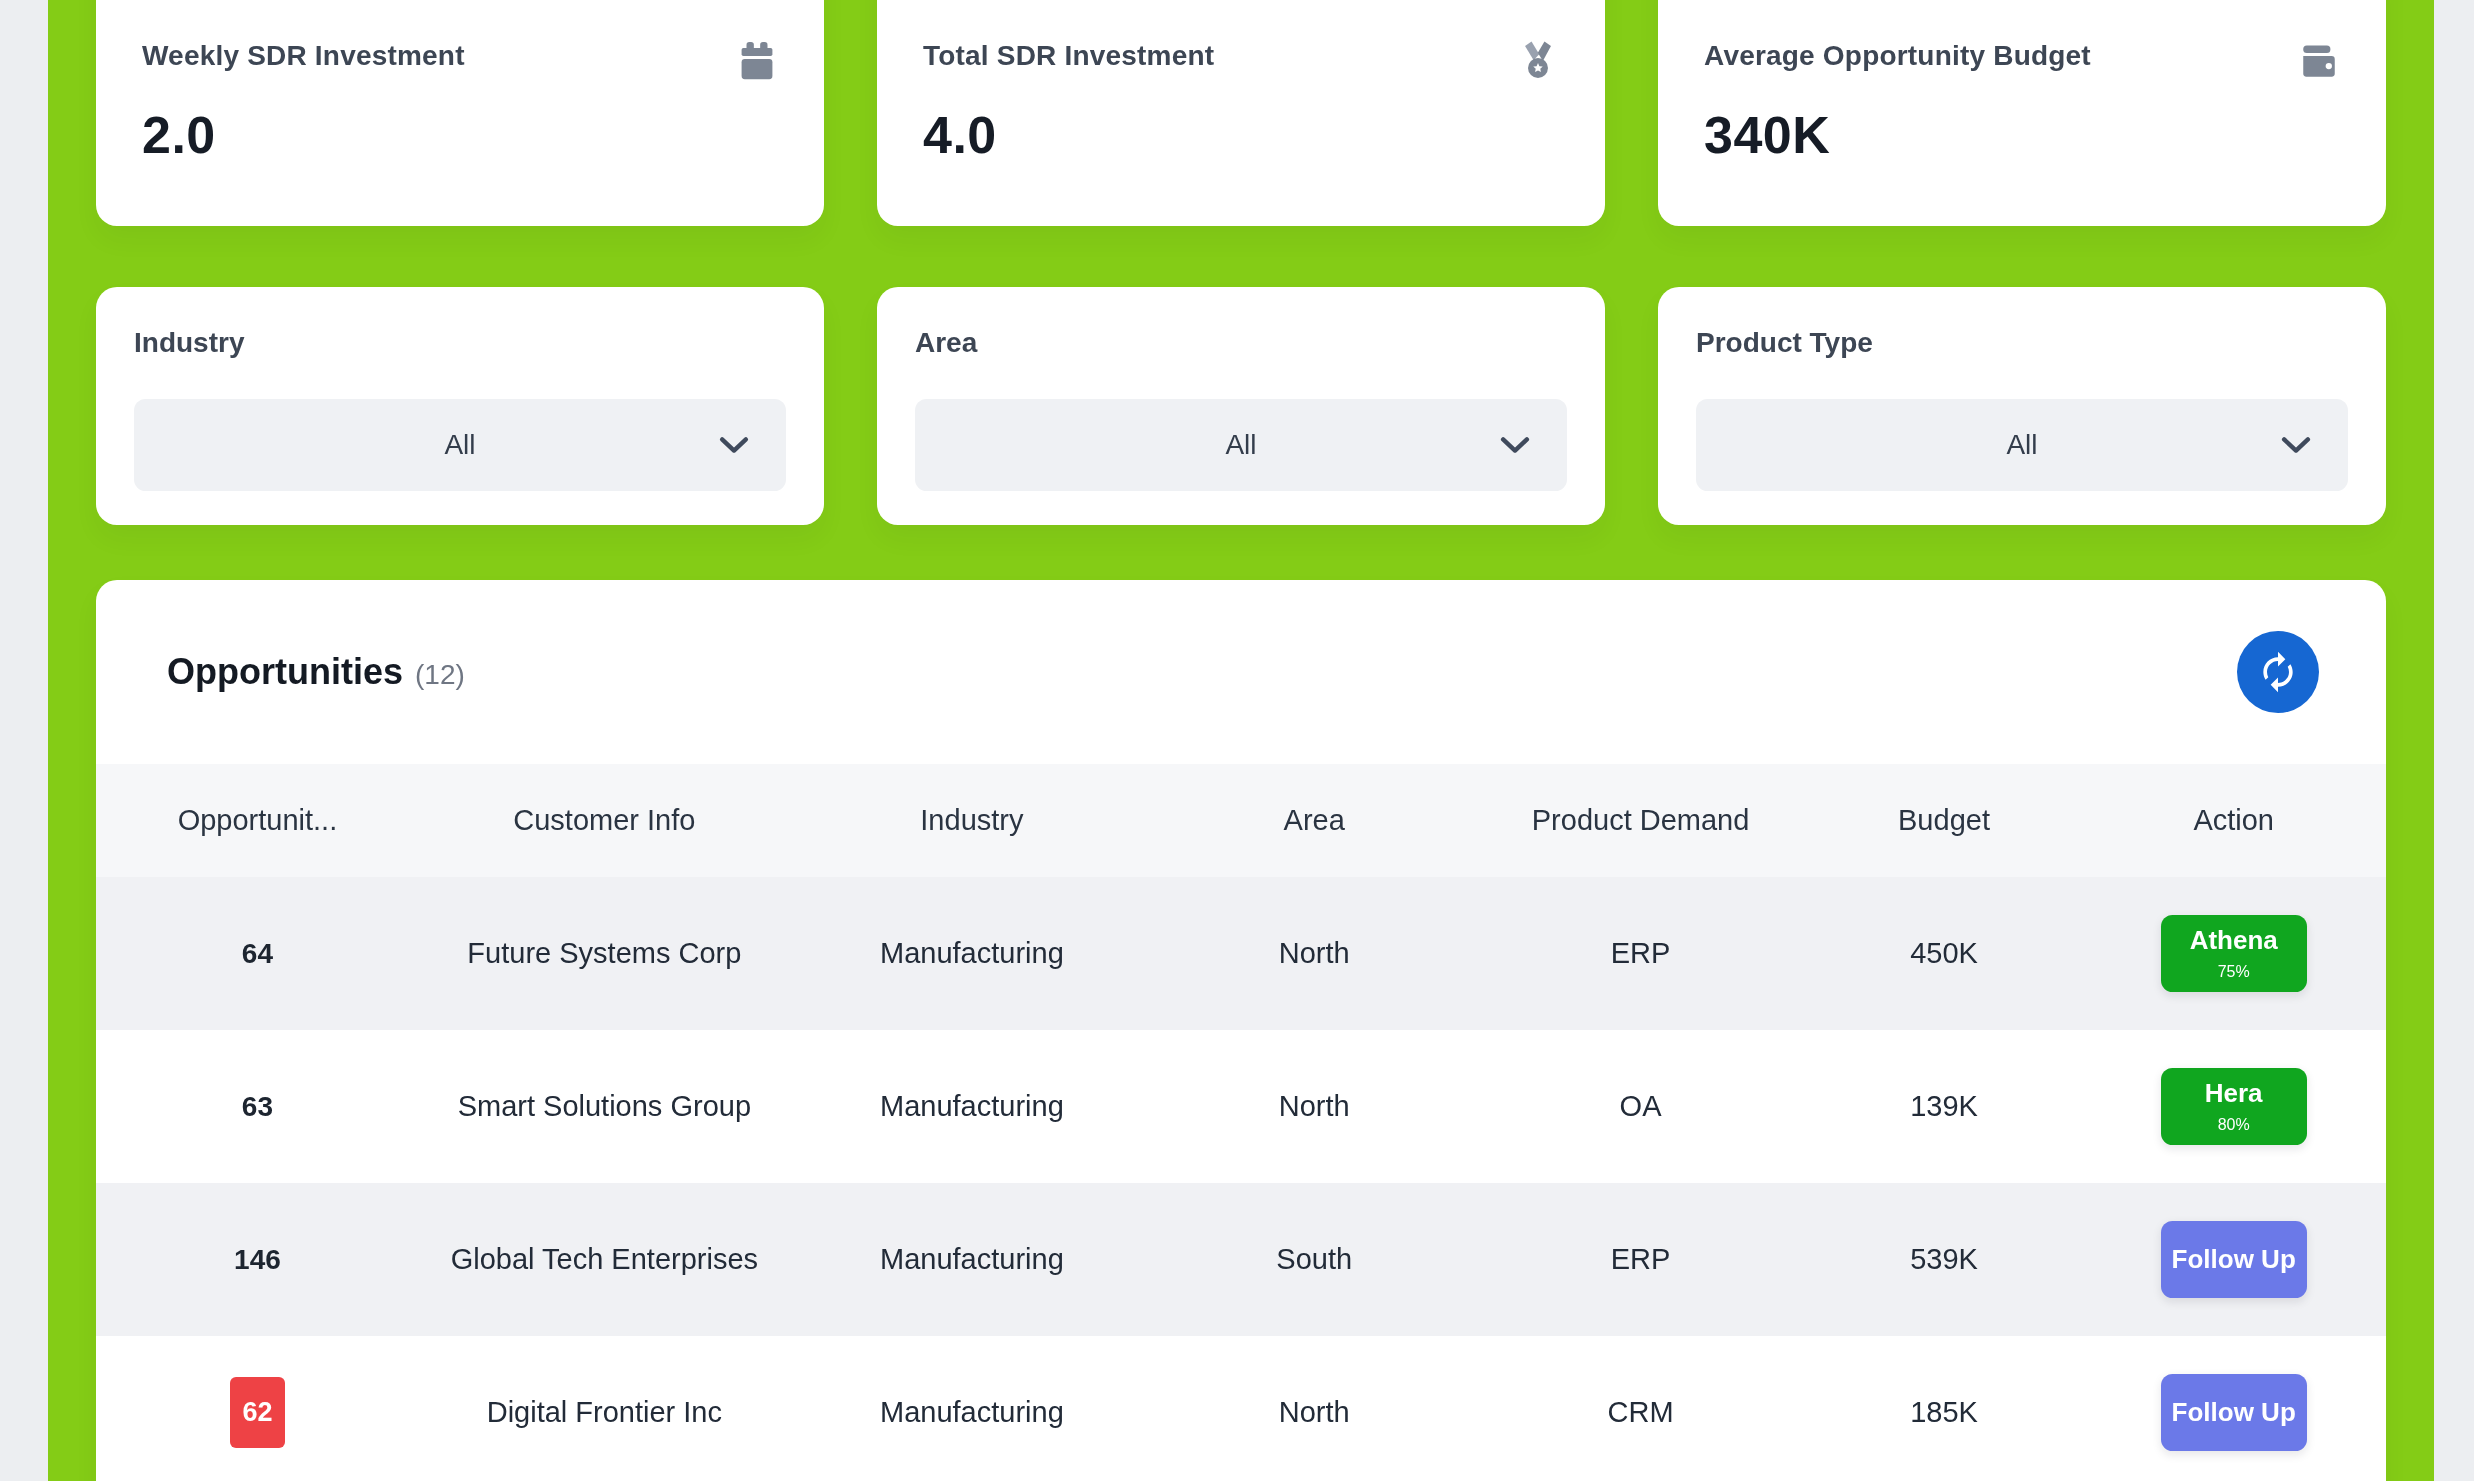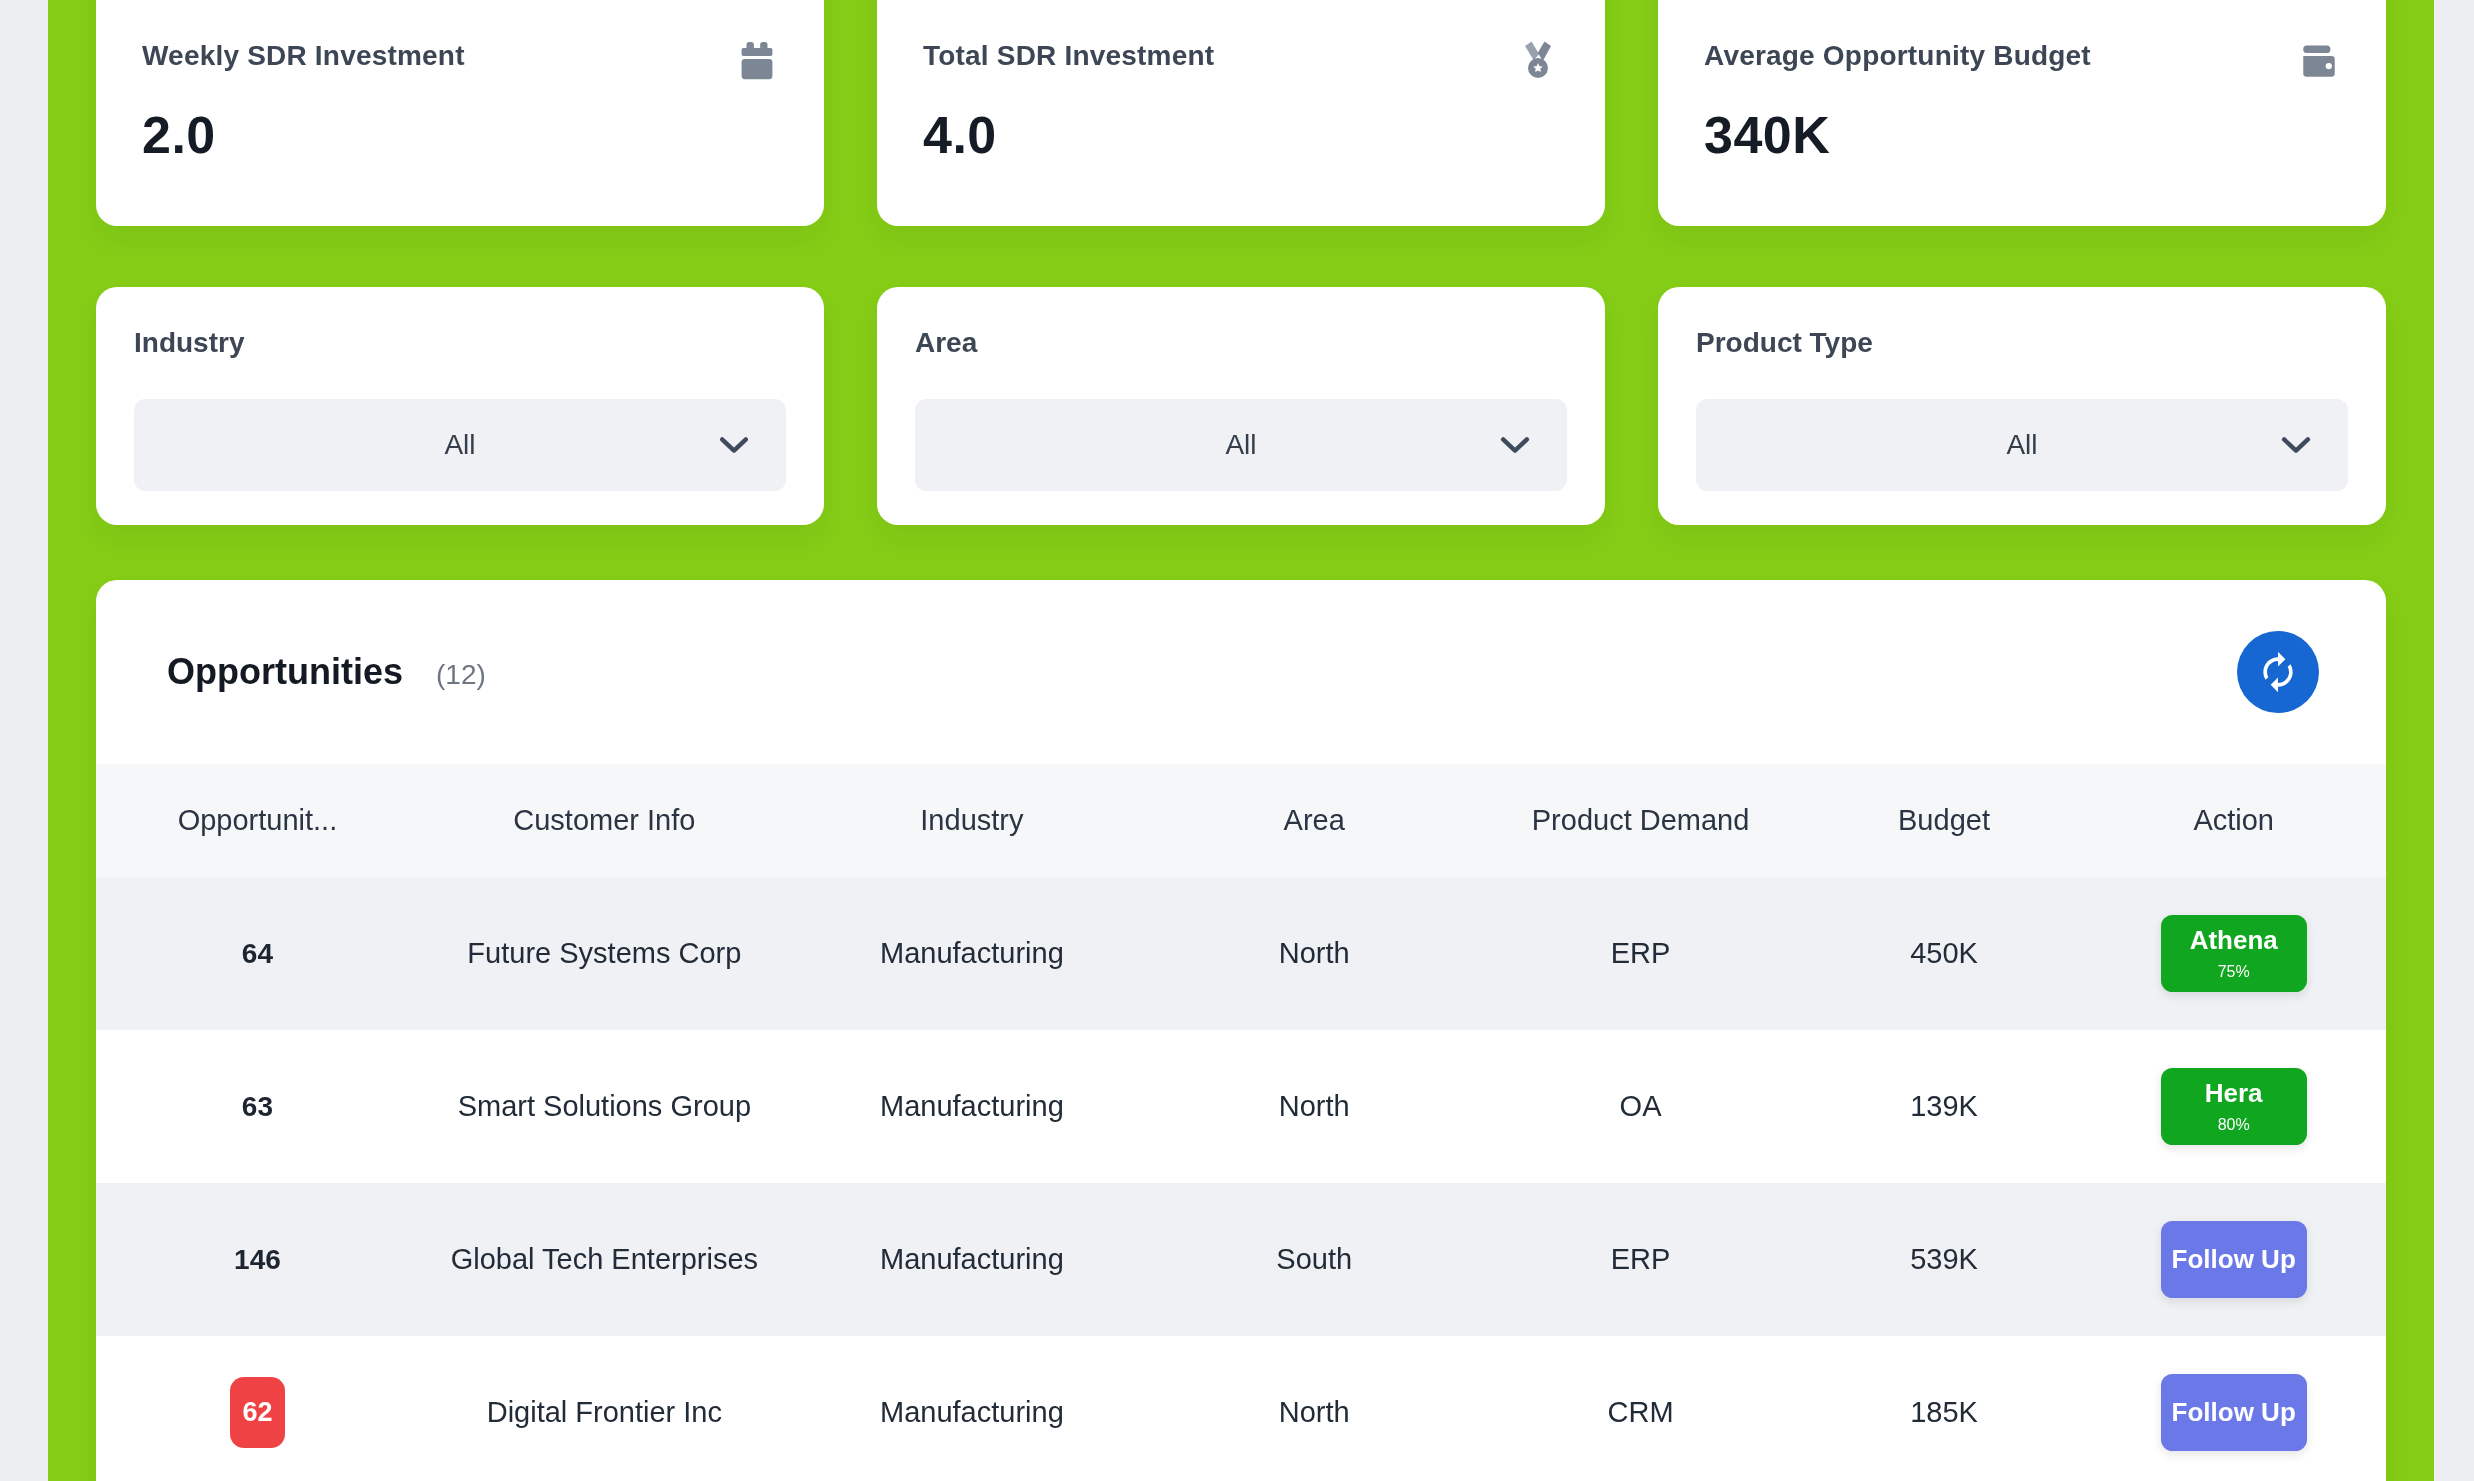--- a/index.html
+++ b/index.html
@@ -36,42 +36,42 @@
     margin-top:40px; height:92px; background:#eff1f4; border-radius:11.5px;
     position:relative; display:flex; align-items:center; justify-content:center;
     cursor:pointer;
   }
   .select-value { font-size:28px; color:#333d4b; }
   .select-chevron { position:absolute; right:33px; top:50%; transform:translateY(-50%); width:38px; height:38px; }
   .select-chevron svg { width:100%; height:100%; }
   
   .opps-card { margin-top:55px; border-radius:21px 21px 0 0; height:1055px; overflow:hidden; }
   .opps-header { height:184px; display:flex; align-items:center; justify-content:space-between; padding:0 67px 0 71px; }
-  .opps-title-row { display:flex; align-items:baseline; gap:33px; }
+  .opps-title-row { display:flex; align-items:baseline; gap:12px; }
   .opps-title { font-size:36px; font-weight:700; color:#141a23; }
   .opps-count { font-size:28px; color:#6f7683; }
   .refresh-btn {
     width:82px; height:82px; border-radius:50%; border:none; background:#1667d2;
     display:flex; align-items:center; justify-content:center; cursor:pointer;
   }
   .refresh-btn svg { width:44px; height:44px; }
   table { width:100%; border-collapse:collapse; table-layout:fixed; }
   col.c1{width:14.1%} col.c2{width:16.2%} col.c3{width:15.9%} col.c4{width:14%}
   col.c5{width:14.5%} col.c6{width:12%} col.c7{width:13.3%}
   thead th {
     height:113px; background:#f6f7f9; font-size:29px; font-weight:400; color:#2a3442;
     text-align:center; vertical-align:middle; white-space:nowrap; overflow:hidden;
   }
   tbody td { height:153px; text-align:center; vertical-align:middle; font-size:29px; color:#222b38; }
   tbody tr:nth-child(odd) { background:#f0f1f4; }
   tbody tr:nth-child(even) { background:#ffffff; }
   .cell-id { font-size:28px; font-weight:600; color:#1d2530; }
   .id-badge-red {
     display:inline-flex; align-items:center; justify-content:center;
-    min-width:54px; height:71px; padding:0 12.5px; border-radius:14px;
+    min-width:54px; height:71px; padding:0 12.5px; border-radius:6px;
     background:#ee4245; color:#fff; font-size:27px; font-weight:700;
   }
   .action-btn {
     display:inline-flex; flex-direction:column; align-items:center; justify-content:center;
     width:146px; min-height:77px; border:none; border-radius:11.5px; color:#fff;
     cursor:pointer; line-height:1.3; gap:3.8px; padding:7.7px 3.8px;
     box-shadow:0 3.8px 9.6px rgba(15,23,42,0.10);
   }
   .btn-model { background:#10a61f; }
   .btn-followup { background:#6b79e8; }

